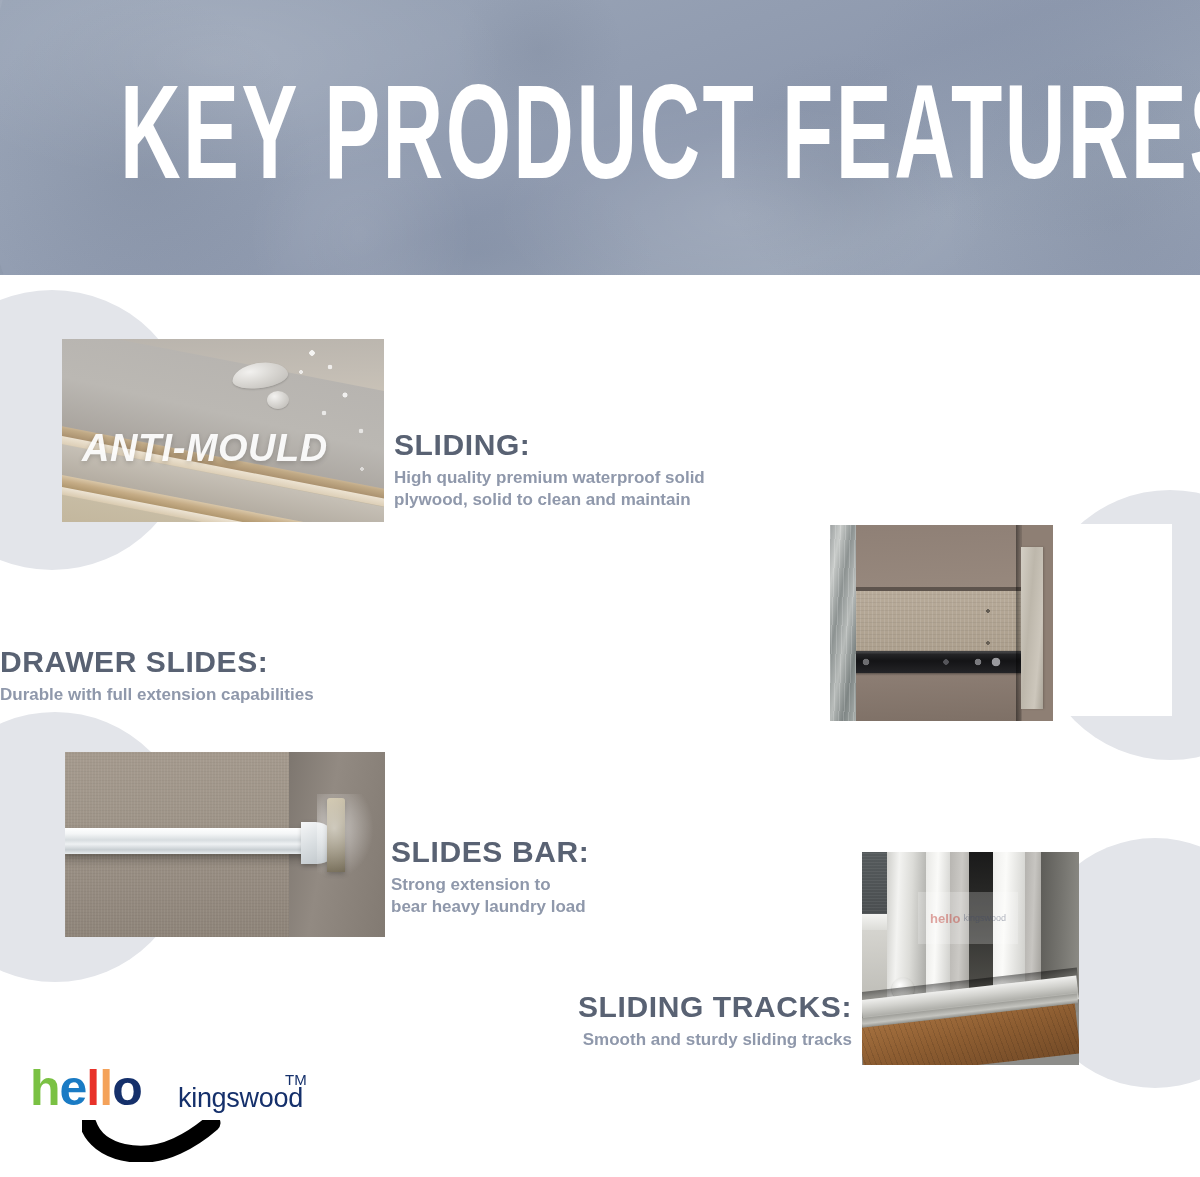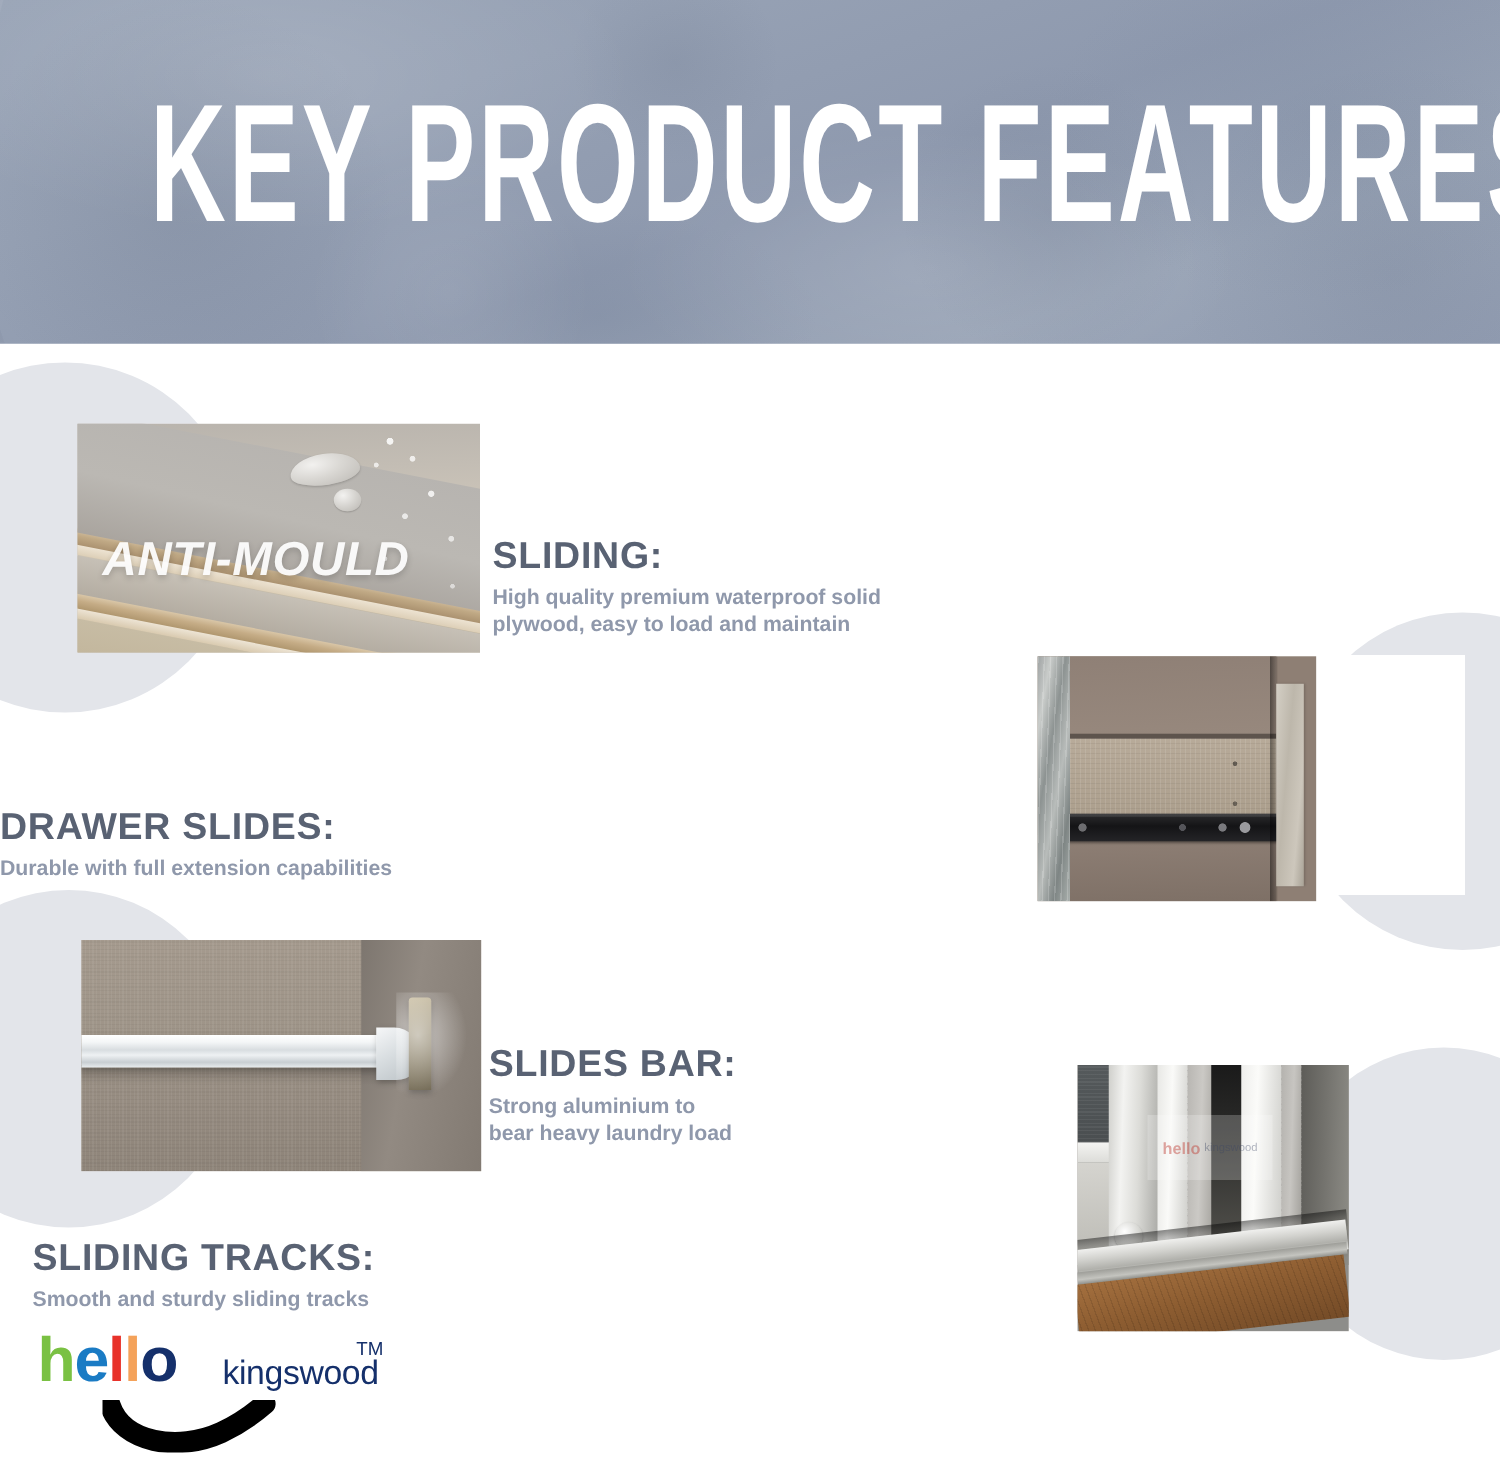--- a/index.html
+++ b/index.html
@@ -399,21 +399,21 @@
     font-weight:bold;
     font-size:17px;
     line-height:1.33;
     margin-top:5px;
   }
   .feature-desc span { display:block; white-space:nowrap; }
 
   .ft-material { left:394px; top:428px; text-align:left; }
   .ft-drawer   { left:0;     top:645px; width:820px; text-align:left; }
   .ft-hanging  { left:391px; top:835px; text-align:left; }
-  .ft-tracks   { left:0;     top:990px; width:852px; text-align:left;padding-left:26px; }
+  .ft-tracks   { left:0;     top:990px; width:852px; text-align:right;padding-left:26px; }
 
   
   .logo-wrap { position:absolute; left:30px; top:1063px; width:280px; height:95px; z-index:6; }
   .logo-word {
     position:absolute; left:0; top:0;
     font-size:50px; font-weight:bold; line-height:1;
     letter-spacing:-1px;
   }
   .lw-h { color:#7ac143; }
   .lw-e { color:#1a7bc4; }
@@ -457,21 +457,21 @@
     <div class="pm-drop-big"></div>
     <div class="pm-drop-sm"></div>
     <div class="pm-dots"></div>
     <div class="photo-label">ANTI-MOULD</div>
   </div>
 
   <div class="feature-text ft-material">
     <div class="feature-title">SLIDING:</div>
     <div class="feature-desc">
       <span>High quality premium waterproof solid</span>
-      <span>plywood, easy to load and maintain</span>
+      <span>plywood, solid to clean and maintain</span>
     </div>
   </div>
 
   <div class="photo photo-drawer">
     <div class="pd-bg"></div>
     <div class="pd-front-top"></div>
     <div class="pd-gap-top"></div>
     <div class="pd-box-face"></div>
     <div class="pd-front-bot"></div>
     <div class="pd-rail"></div>
@@ -494,21 +494,21 @@
     <div class="ph-shadow"></div>
     <div class="ph-bar"></div>
     <div class="ph-bar-end"></div>
     <div class="ph-bracket"></div>
     <div class="ph-glow"></div>
   </div>
 
   <div class="feature-text ft-hanging">
     <div class="feature-title">SLIDES BAR:</div>
     <div class="feature-desc">
-      <span>Strong aluminium to</span>
+      <span>Strong extension to</span>
       <span>bear heavy laundry load</span>
     </div>
   </div>
 
   <div class="photo photo-tracks">
     <div class="pt-bg"></div>
     <div class="pt-dark-top"></div>
     <div class="pt-white-band"></div>
     <div class="pt-lower-left"></div>
     <div class="pt-right-dark"></div>

